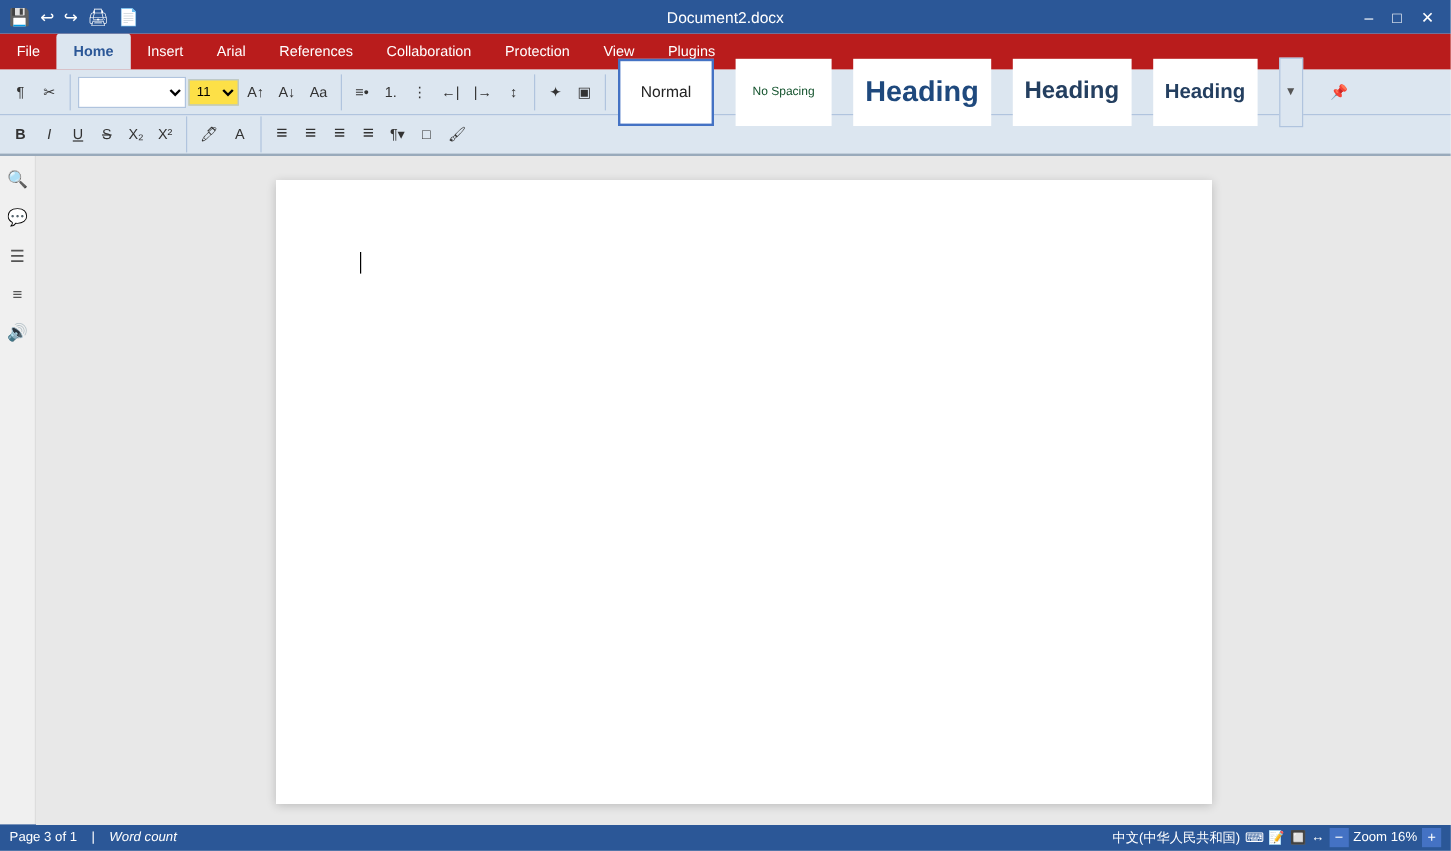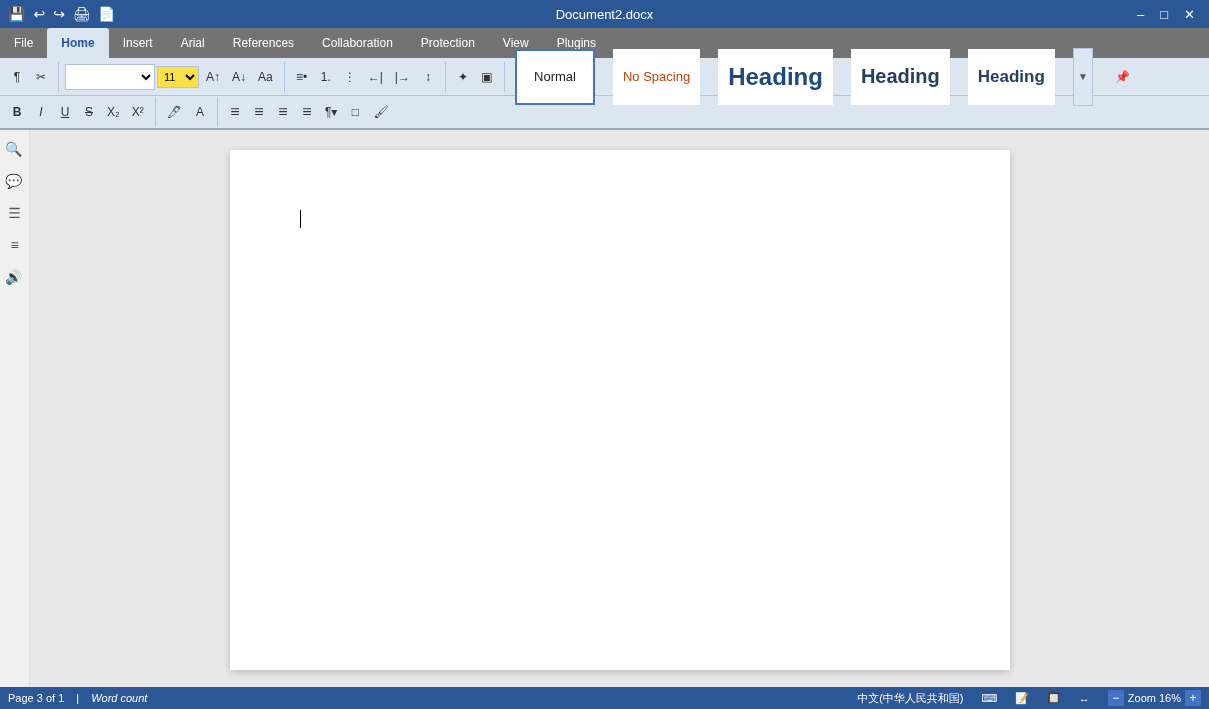--- a/index.html
+++ b/index.html
@@ -30,21 +30,21 @@
       align-items: center;
     }
     .title-bar-quick span {
       color: white;
       font-size: 14px;
       cursor: pointer;
     }
 
     
     .ribbon-tabs {
-      background: #737373;
+      background: #b91c1c;
       height: 30px;
       display: flex;
       align-items: flex-end;
       padding-left: 0;
     }
     .ribbon-tab {
       padding: 5px 14px;
       color: white;
       font-size: 12px;
       cursor: pointer;
@@ -112,21 +112,21 @@
       justify-content: center;
       height: 56px;
       min-width: 80px;
       font-size: 13px;
     }
     .style-box.active {
       border: 2px solid #4472c4;
     }
 
     .style-normal { font-size: 13px; color: #222; }
-    .style-nospace { font-size: 13px; color: #c2410c; }
+    .style-nospace { font-size: 10px; color: #14532d; }
     .style-h1 { font-size: 24px; font-weight: bold; color: #1f497d; }
     .style-h2 { font-size: 20px; font-weight: bold; color: #243f60; }
     .style-h3 { font-size: 17px; font-weight: bold; color: #243f60; }
 
     .styles-scroll-btn {
       width: 20px;
       height: 58px;
       background: #dce6f0;
       border: 1px solid #b0c4de;
       cursor: pointer;
@@ -249,21 +249,21 @@
       align-items: center;
       padding: 0 8px;
       color: white;
       font-size: 11px;
       gap: 12px;
     }
     .status-right {
       margin-left: auto;
       display: flex;
       align-items: center;
-      gap: 18px;
+      gap: 4px;
     }
     .zoom-controls {
       display: flex;
       align-items: center;
       gap: 4px;
     }
     .zoom-btn {
       width: 16px;
       height: 16px;
       background: #4472c4;

